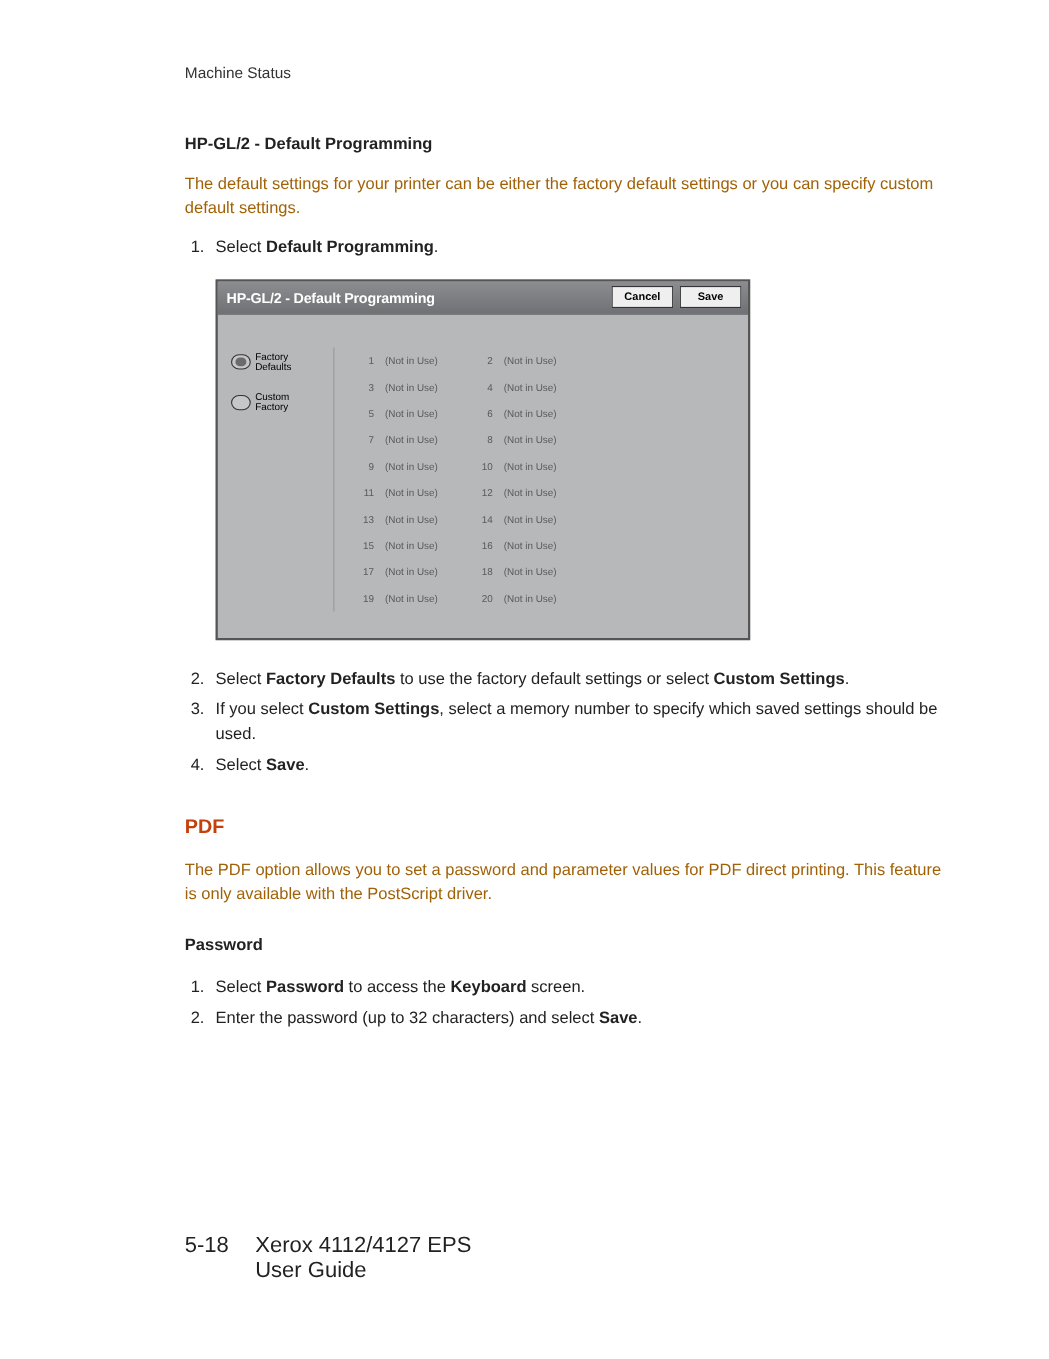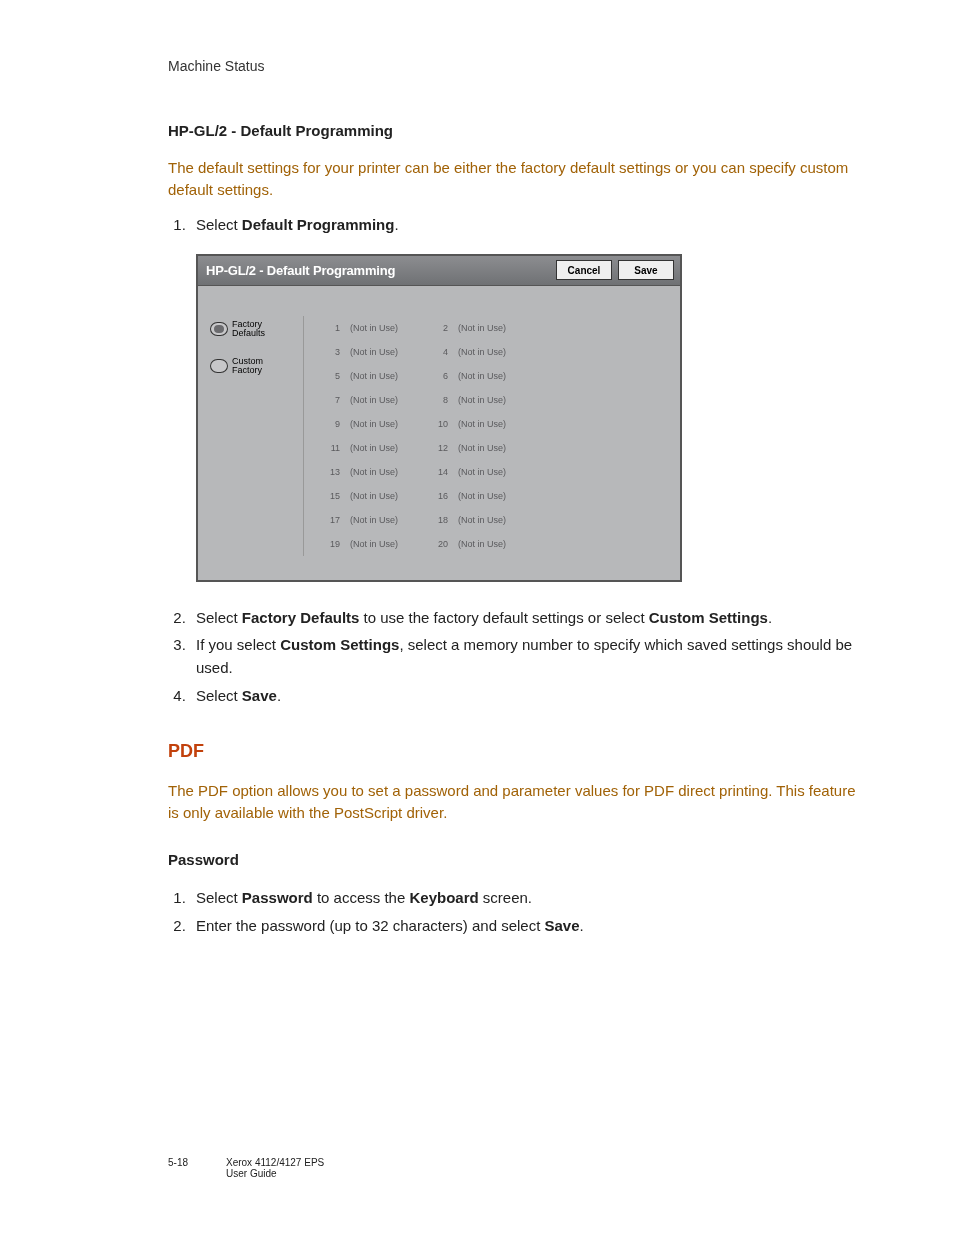--- a/index.html
+++ b/index.html
@@ -137,22 +137,22 @@
     text-align: right;
     padding-right: 4px;
   }
   .g-val {
     font-size: 9px;
     color: #5a5a5d;
   }
   .footer {
     position: absolute;
     left: 168px;
-    bottom: 56px;
-    font-size: 10px;
+    bottom: 68px;
+    font-size: 20px;
     display: flex;
     gap: 24px;
   }
   .page-num { min-width: 34px; }
 </style>
 </head>
 <body>
 
 <div class="page">
 

